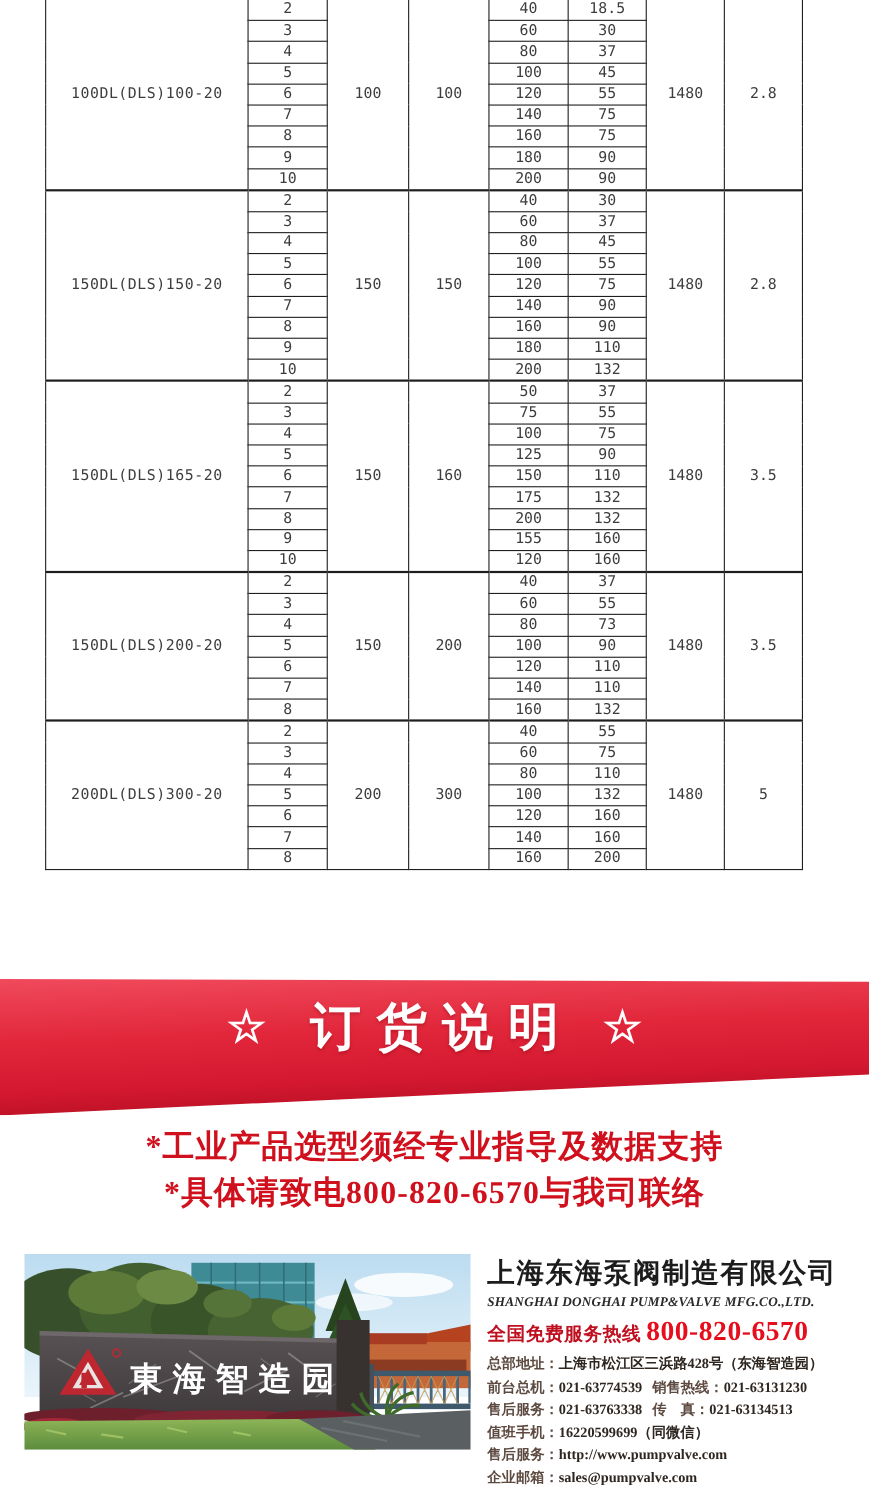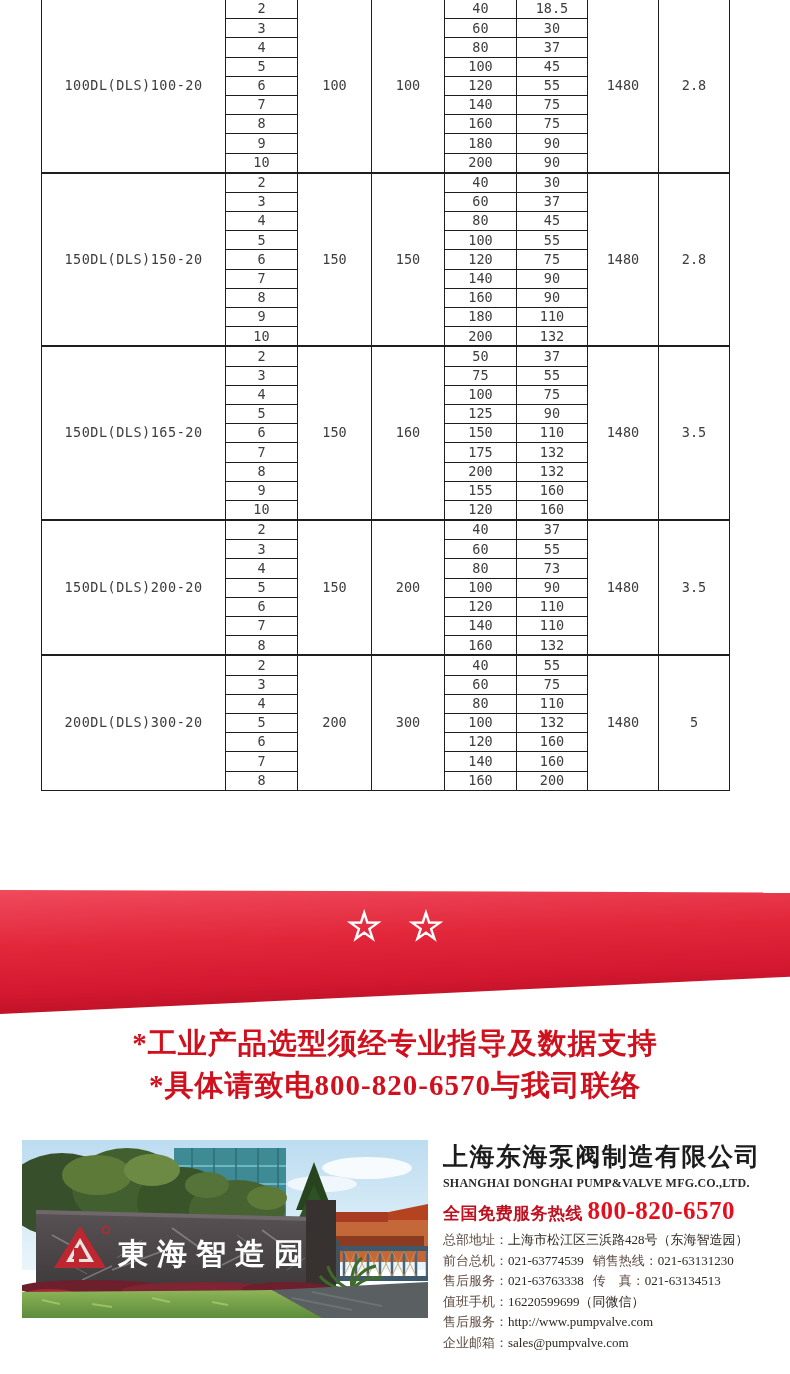--- a/index.html
+++ b/index.html
@@ -32,26 +32,26 @@
   
   .notice{position:absolute;left:0;top:1022px;width:790px;text-align:center;
           font-family:"Liberation Serif",serif;font-weight:bold;color:#d0101d;
           font-size:29px;line-height:42px;letter-spacing:1px;}
 
   
   .company-text{position:absolute;left:443px;top:1140px;width:336px;}
   .company-name-cn{font-size:25px;font-weight:bold;color:#1c1c1c;letter-spacing:1.5px;
                    white-space:nowrap;}
   .company-name-en{font-family:"Liberation Serif",serif;font-size:12px;font-weight:bold;
-                   color:#2a2a2a;margin-top:3px;letter-spacing:.2px;white-space:nowrap;}
+                   color:#2a2a2a;margin-top:3px;letter-spacing:.2px;white-space:nowrap;font-style:italic;}
   .hotline{margin-top:6px;white-space:nowrap;}
   .hotline-label{font-size:17px;font-weight:bold;color:#bf1020;letter-spacing:.5px;}
   .hotline-number{font-size:25px;font-weight:bold;color:#e60e1c;
                   font-family:"Liberation Serif",serif;letter-spacing:.5px;}
-  .contacts{margin-top:5px;font-family:"Liberation Serif",serif;font-weight:normal;
+  .contacts{margin-top:5px;font-family:"Liberation Serif",serif;font-weight:bold;
             font-size:13px;line-height:20.5px;color:#5d4a40;}
   .contact-line{white-space:nowrap;}
   .contact-line .val{color:#2e2620;margin-right:9px;}
 
   
   .photo{position:absolute;left:22px;top:1140px;width:406px;height:224px;overflow:hidden;}
 </style>
 </head>
 <body>
 
@@ -299,20 +299,21 @@
           <td>160</td>
           <td>200</td>
         </tr>
       </tbody>
   </table>
 
 
   <div class="banner">
     <div class="banner-inner">
       <span class="banner-star">☆</span>
+      <span class="banner-title">订货说明</span>
       <span class="banner-star">☆</span>
     </div>
   </div>
 
   <div class="notice">
     <div>*工业产品选型须经专业指导及数据支持</div>
     <div>*具体请致电800-820-6570与我司联络</div>
   </div>
 
   <div class="photo">

